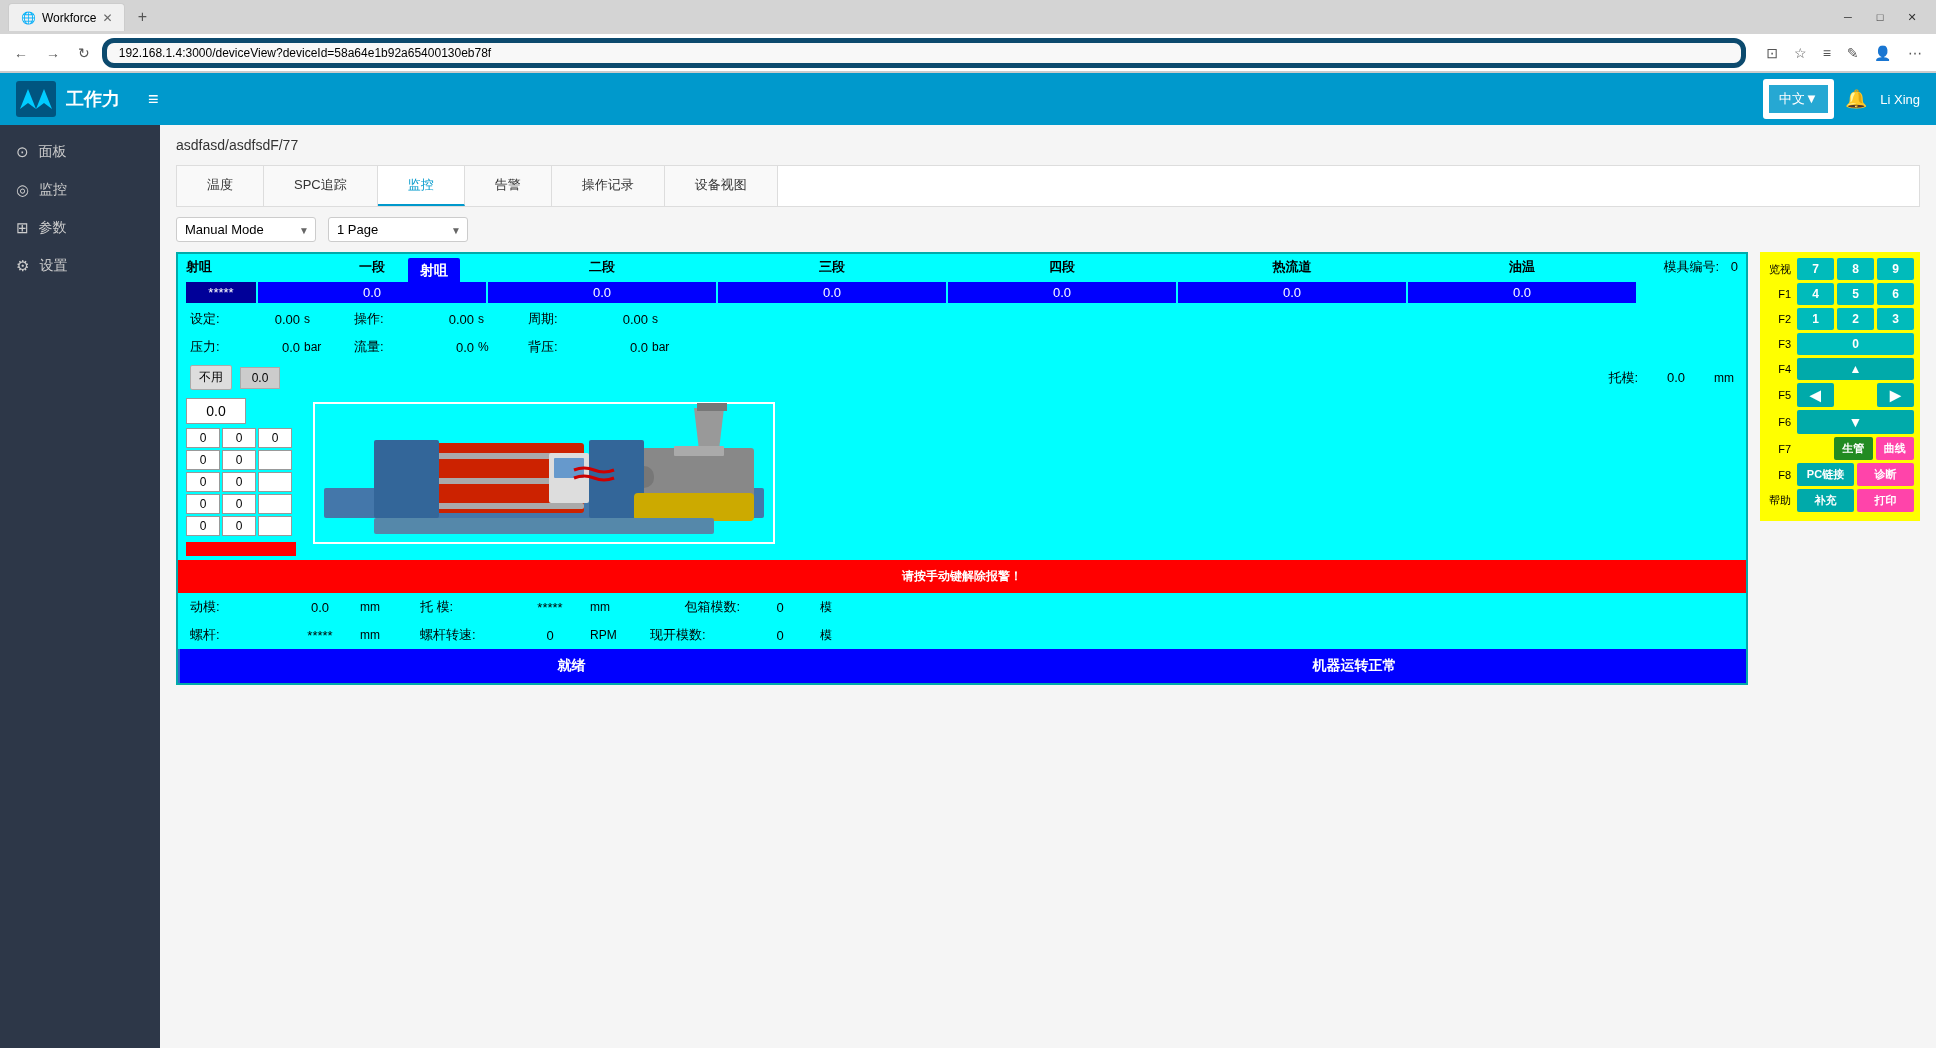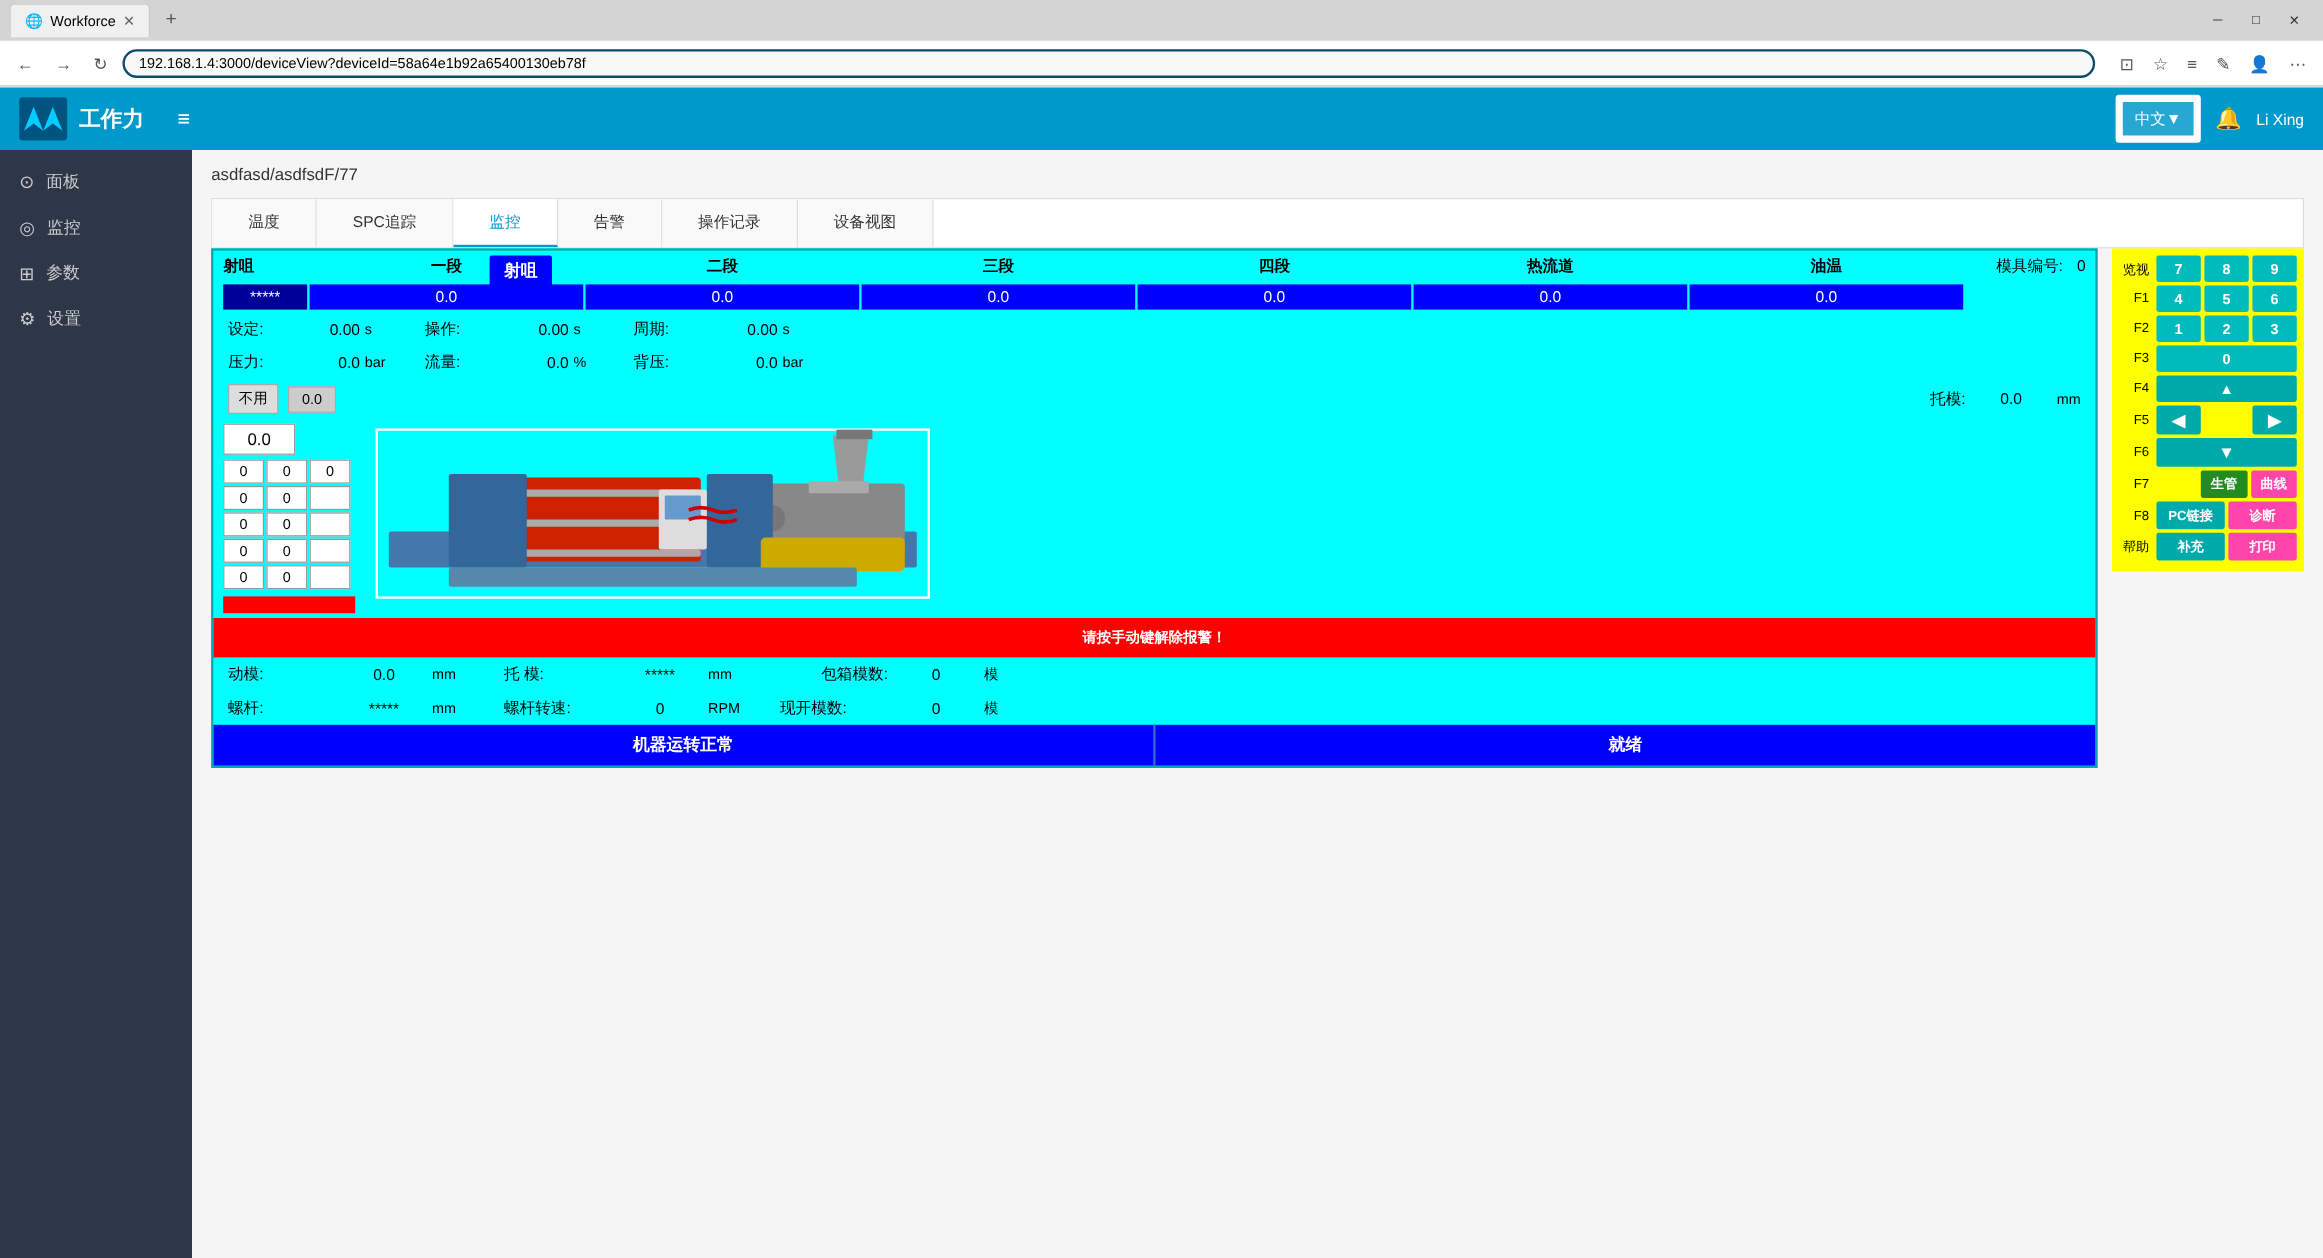--- a/index.html
+++ b/index.html
@@ -36,21 +36,21 @@
       align-items: center;
       background: #fff;
       height: 38px;
       padding: 0 8px;
       gap: 6px;
       border-bottom: 1px solid #ccc;
     }
     .nav-btn { background: none; border: none; cursor: pointer; color: #555; font-size: 14px; padding: 2px 6px; border-radius: 3px; }
     .address-input {
       flex: 1;
-      border: 2px solid #0c4a6e;
+      border: 5px solid #0c4a6e;
       border-radius: 12px;
       padding: 3px 12px;
       font-size: 12px;
       background: #f8f8f8;
     }
     .browser-actions { display: flex; align-items: center; gap: 4px; margin-left: 8px; }
     .browser-action-btn { background: none; border: none; cursor: pointer; color: #555; font-size: 14px; padding: 3px 6px; }
     .win-controls { display: flex; align-items: center; }
     .win-btn { width: 32px; height: 28px; display: flex; align-items: center; justify-content: center; cursor: pointer; font-size: 11px; color: #333; }
 
@@ -420,20 +420,36 @@
 
     <div class="tabs-bar">
       <div class="tab">温度</div>
       <div class="tab">SPC追踪</div>
       <div class="tab active">监控</div>
       <div class="tab">告警</div>
       <div class="tab">操作记录</div>
       <div class="tab">设备视图</div>
     </div>
 
+    <div class="controls-row">
+      <div class="select-wrapper">
+        <select class="select-box">
+          <option>Manual Mode</option>
+          <option>Auto Mode</option>
+          <option>Semi Mode</option>
+        </select>
+      </div>
+      <div class="select-wrapper">
+        <select class="select-box">
+          <option>1 Page</option>
+          <option>2 Page</option>
+          <option>3 Page</option>
+        </select>
+      </div>
+    </div>
 
     <div class="machine-content-area">
       <div class="machine-panel-wrapper">
         <div class="machine-panel">
 
 
           <div style="display:flex; background:cyan; padding:4px 8px; gap:2px; align-items:center; position:relative;">
             <div style="width:70px; font-size:13px; font-weight:bold;">射咀</div>
             <div style="flex:1; text-align:center; font-size:13px; font-weight:bold;">一段</div>
             <div style="flex:1; text-align:center; font-size:13px; font-weight:bold;">二段</div>
@@ -596,22 +612,22 @@
             <span class="bd-unit">mm</span>
             <span class="bd-label" style="margin-left:20px;">螺杆转速:</span>
             <span class="bd-value">0</span>
             <span class="bd-unit">RPM</span>
             <span class="bd-label" style="margin-left:20px;">现开模数:</span>
             <span class="bd-value">0</span>
             <span class="bd-unit">模</span>
           </div>
 
           <div class="status-bar">
+            <div class="status-section right">就绪</div>
             <div class="status-section">机器运转正常</div>
-            <div class="status-section right">就绪</div>
           </div>
 
         </div>
       </div>
 
       <div class="keypad-panel">
 
         <div class="keypad-row">
           <span class="kp-label">览视</span>
           <button class="kp-btn cyan">7</button>

